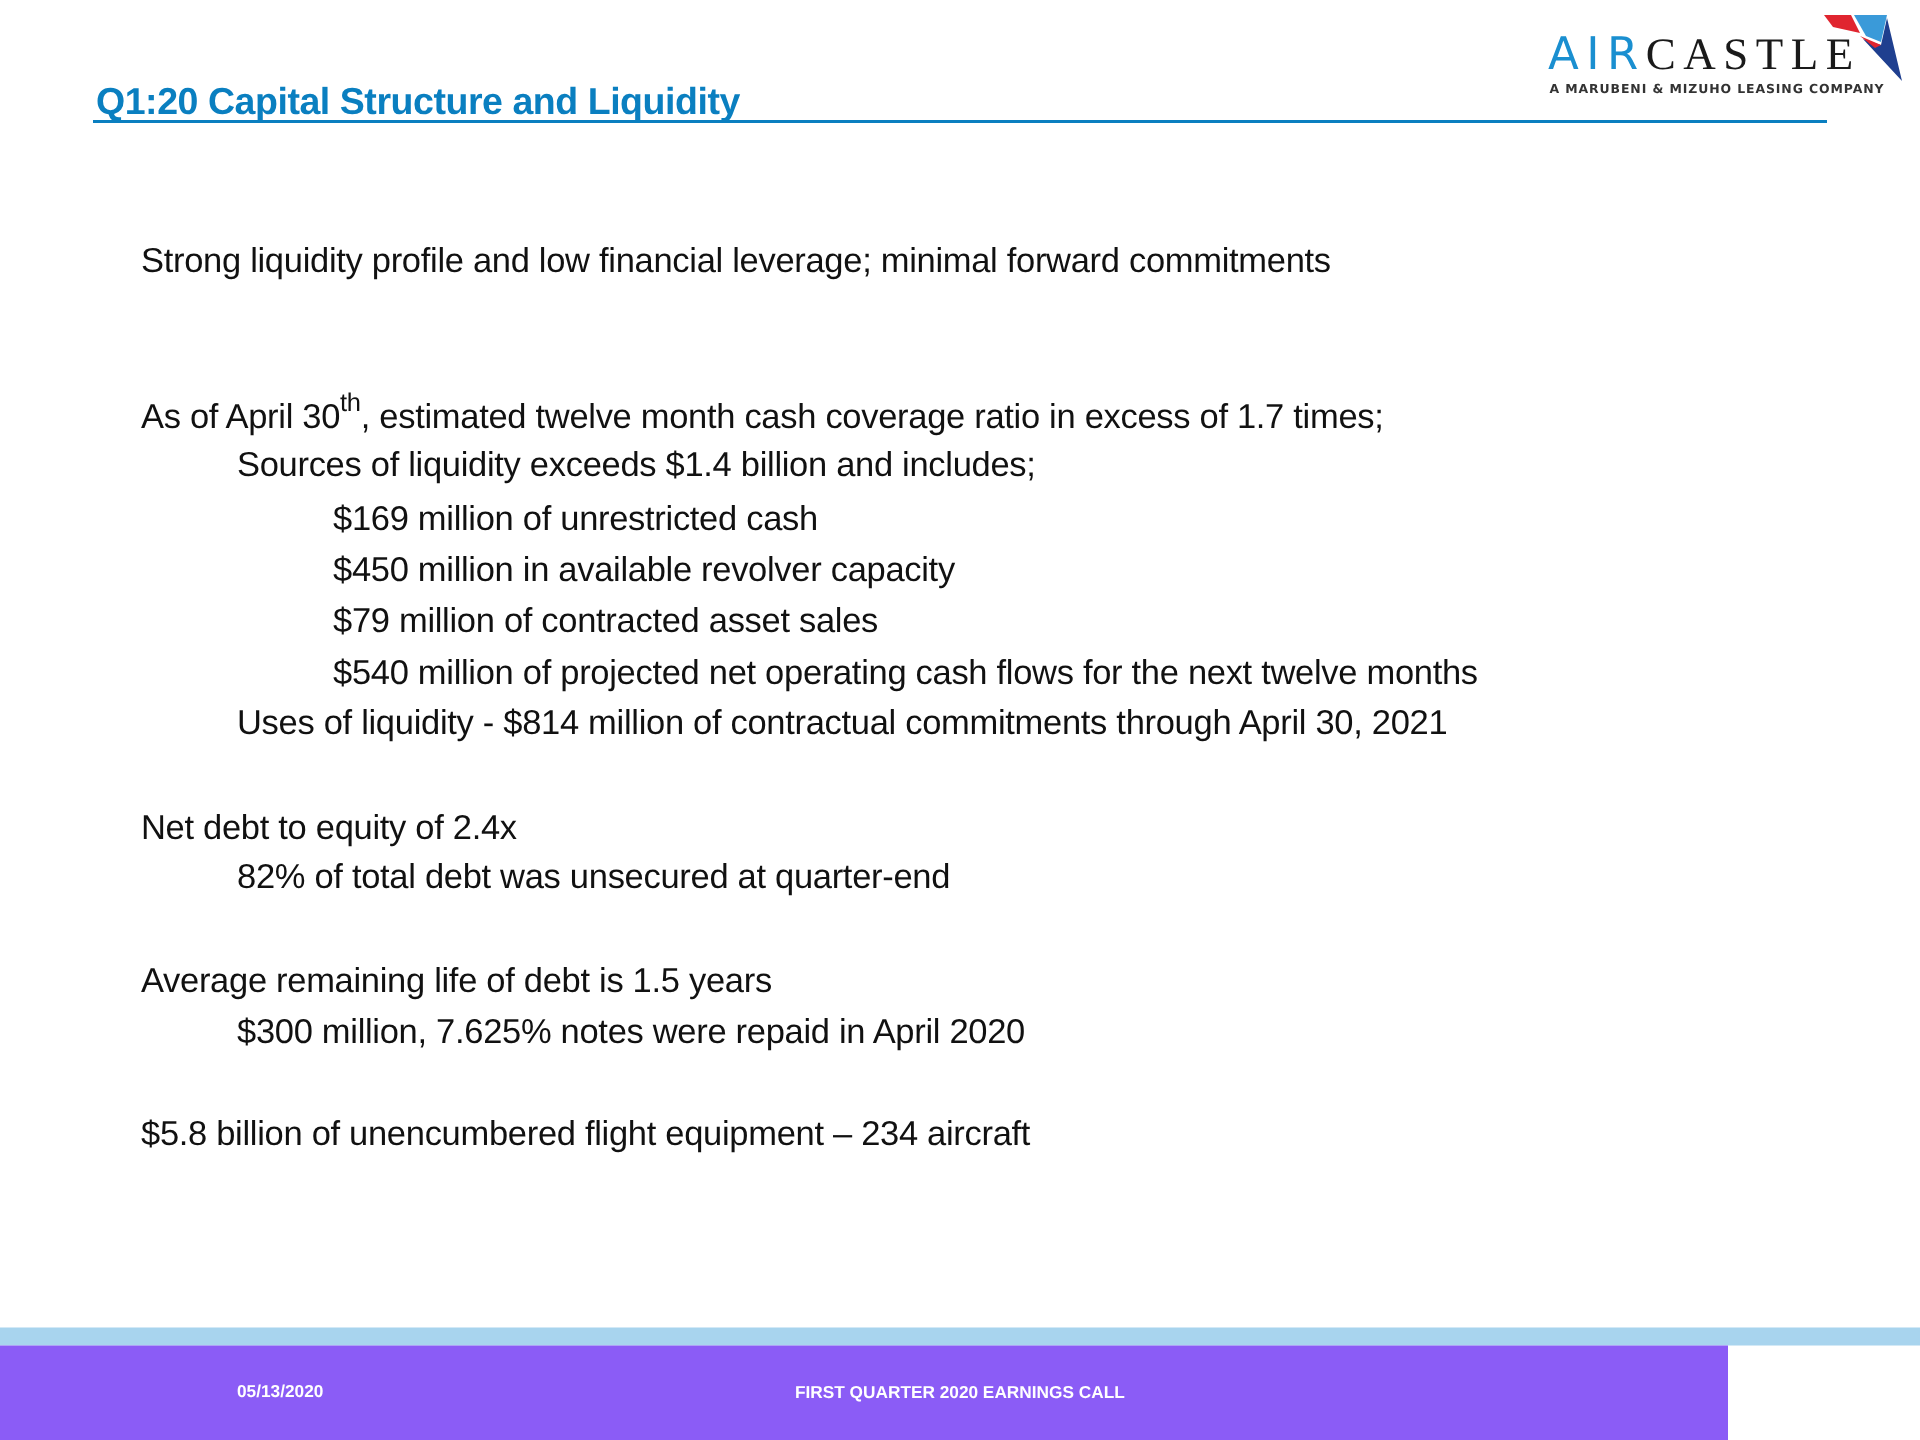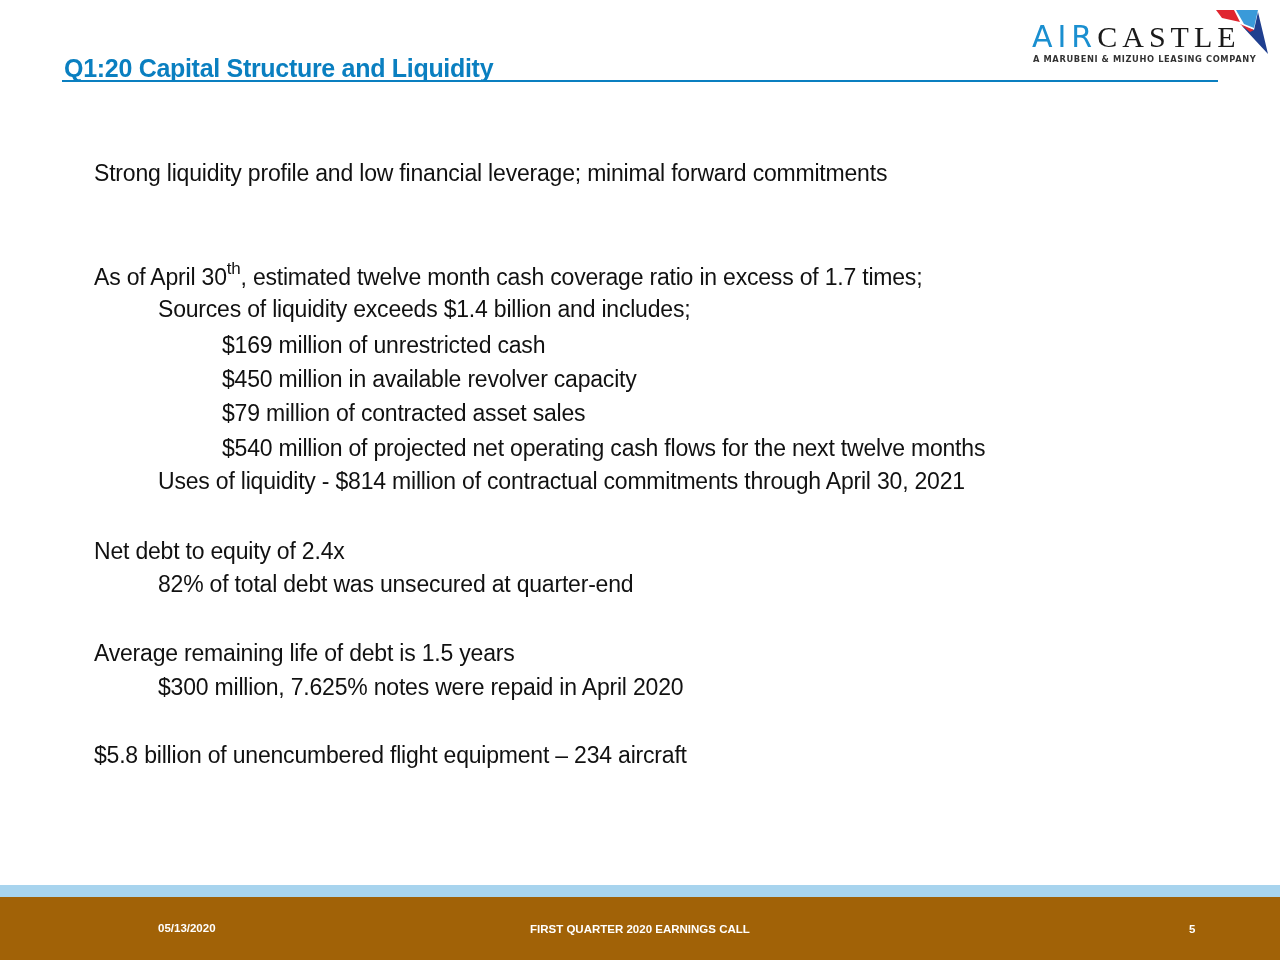--- a/index.html
+++ b/index.html
@@ -37,21 +37,21 @@
   .line {
     position:absolute; font-size:23px; line-height:28px; white-space:nowrap;
     color:#111; letter-spacing:-0.2px;
   }
   .line sup { font-size:17px; line-height:0; position:relative; top:-2px; }
   .l0 { left:94px; }
   .l1 { left:158px; }
   .l2 { left:222px; }
 
   .footer-strip { position:absolute; left:0; top:885px; width:1280px; height:12px; background:#a8d4ee; }
-  .footer { position:absolute; left:0; top:897px; width:1280px; height:63px; background:#a16207; }
+  .footer { position:absolute; left:0; top:897px; width:1152px; height:63px; background:#8b5cf6; }
   .footer span {
     position:absolute; color:#ffffff; font-weight:bold; font-size:11.5px;
     line-height:14px; white-space:nowrap;
   }
   .f-date { left:158px; top:24px; }
   .f-title { left:530px; top:25px; }
   .f-page { left:1189px; top:25px; }
 </style>
 </head>
 <body>

